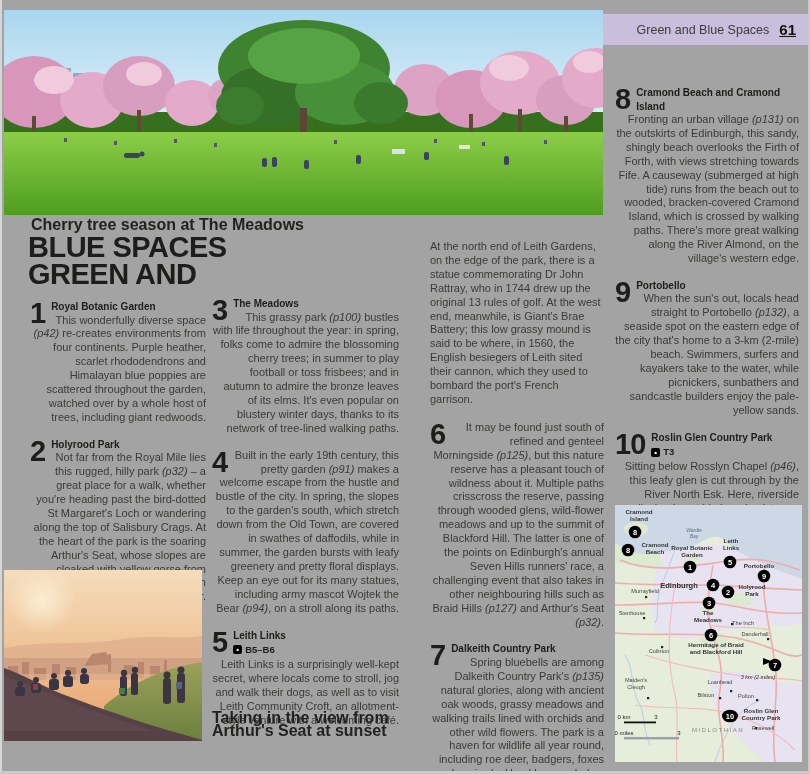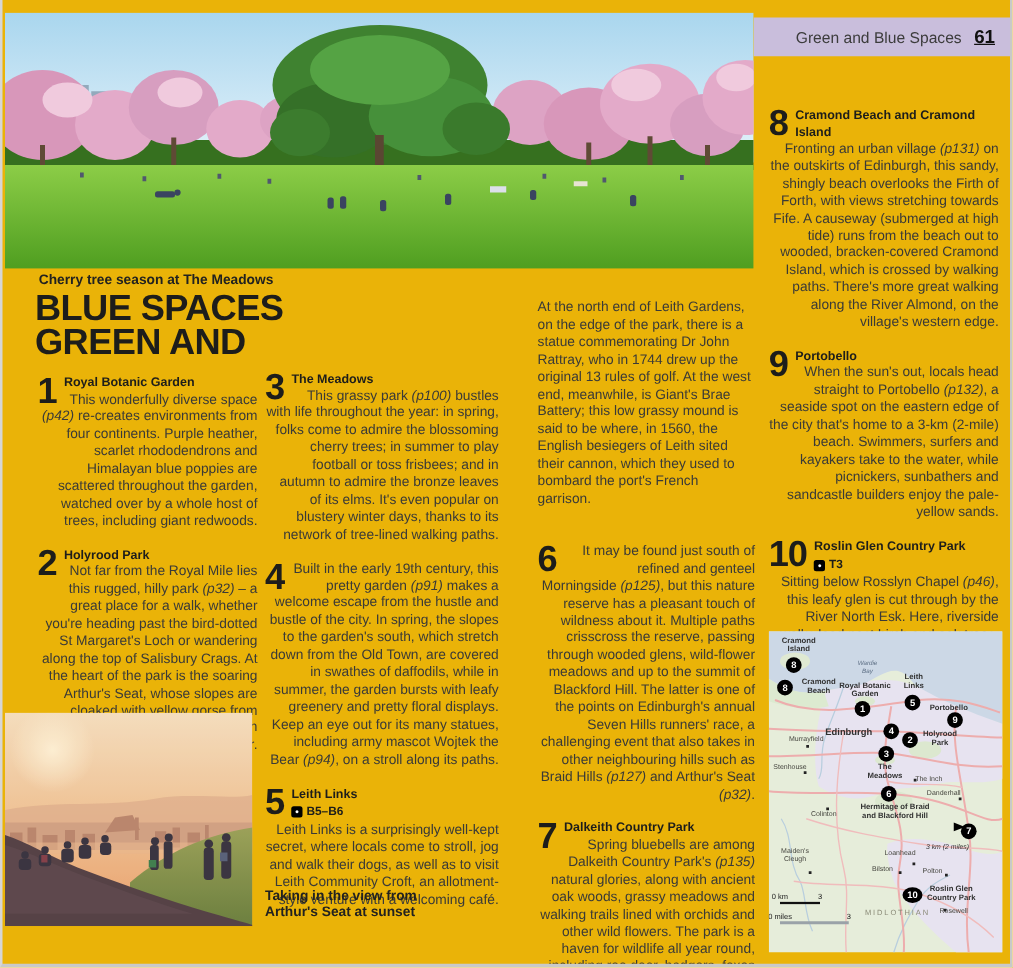--- a/index.html
+++ b/index.html
@@ -1,37 +1,37 @@
 <!DOCTYPE html>
 <html><head>
 <meta charset="utf-8">
 <style>
   * { margin:0; padding:0; box-sizing:border-box; }
   html,body { background:#ffffff; }
   body { font-family:"Liberation Sans", sans-serif; color:#3a3a38; }
   .page {
-    position:relative; width:810px; height:774px; background:#eab308;
+    position:relative; width:810px; height:774px; background:#a3a3a3;
     overflow:hidden; border-left:2px solid #d6d6d6; border-right:2px solid #c9c9c9;
     border-bottom:3px solid #c9c9c9;
   }
   
   .header-band {
     position:absolute; left:601px; top:14px; width:207px; height:31px;
     background:#c9bedc; display:flex; align-items:center; justify-content:flex-end;
     padding-right:14px; gap:10px;
   }
   .header-band .section { font-size:12.5px; color:#3c3c3c; }
   .header-band .pageno { font-size:15px; font-weight:bold; color:#111;text-decoration:underline; }
 
   
   .photo-top { position:absolute; left:2px; top:10px; width:599px; height:205px; overflow:hidden; }
   .photo-bottom { position:absolute; left:2px; top:570px; width:198px; height:171px; overflow:hidden; }
   .photo-top svg, .photo-bottom svg { display:block; }
 
-  .caption { position:absolute; font-size:11px; font-weight:bold; color:#222220; line-height:13px; }
+  .caption { position:absolute; font-size:16px; font-weight:bold; color:#222220; line-height:13px; }
   .caption-top { left:29px; top:218px; }
   .caption-bottom { left:210px; top:711px; white-space:pre-line; }
 
   .main-title {
     position:absolute; left:26px; top:234px; font-size:29px; font-weight:bold;
     color:#1d1d1b; line-height:27px; letter-spacing:-0.5px;
   }
 
   
   .col { position:absolute; font-size:11px; line-height:13.9px; color:#3a3a38; }
@@ -47,21 +47,21 @@
   }
   .item h3 { font-size:10px; font-weight:bold; color:#1d1d1b; line-height:13.5px; margin:0; }
   .item.nowrap-title h3 { white-space:nowrap; }
   .item p { margin:0;text-align:right; }
   .item p i { font-style:italic; }
   .mapref { display:flex; align-items:center; gap:3px; font-size:9.5px; font-weight:bold; color:#1d1d1b; margin:1px 0 1px 0; }
   .pin {
     display:inline-block; width:9px; height:9px; background:#000; color:#fff;
     font-size:8px; line-height:9px; text-align:center; border-radius:2px; font-weight:bold;
   }
-  .cont { margin-bottom:28px; }
+  .cont { margin-bottom:14px; }
 
   
   .map-wrap { position:absolute; left:613px; top:505px; width:187px; height:257px; }
   .map-wrap svg { display:block; }
   text.ml { font-family:"Liberation Sans", sans-serif; fill:#3a3a3a; text-anchor:middle; }
   text.poi   { font-size:6.2px; font-weight:bold; fill:#333; }
   text.town  { font-size:5.6px; fill:#474740; }
   text.city  { font-size:7.5px; font-weight:bold; fill:#2e2e2e; }
   text.water { font-size:5px; font-style:italic; fill:#5d6f85; }
   text.region{ font-size:6px; fill:#8b8b78; letter-spacing:1.5px; }

